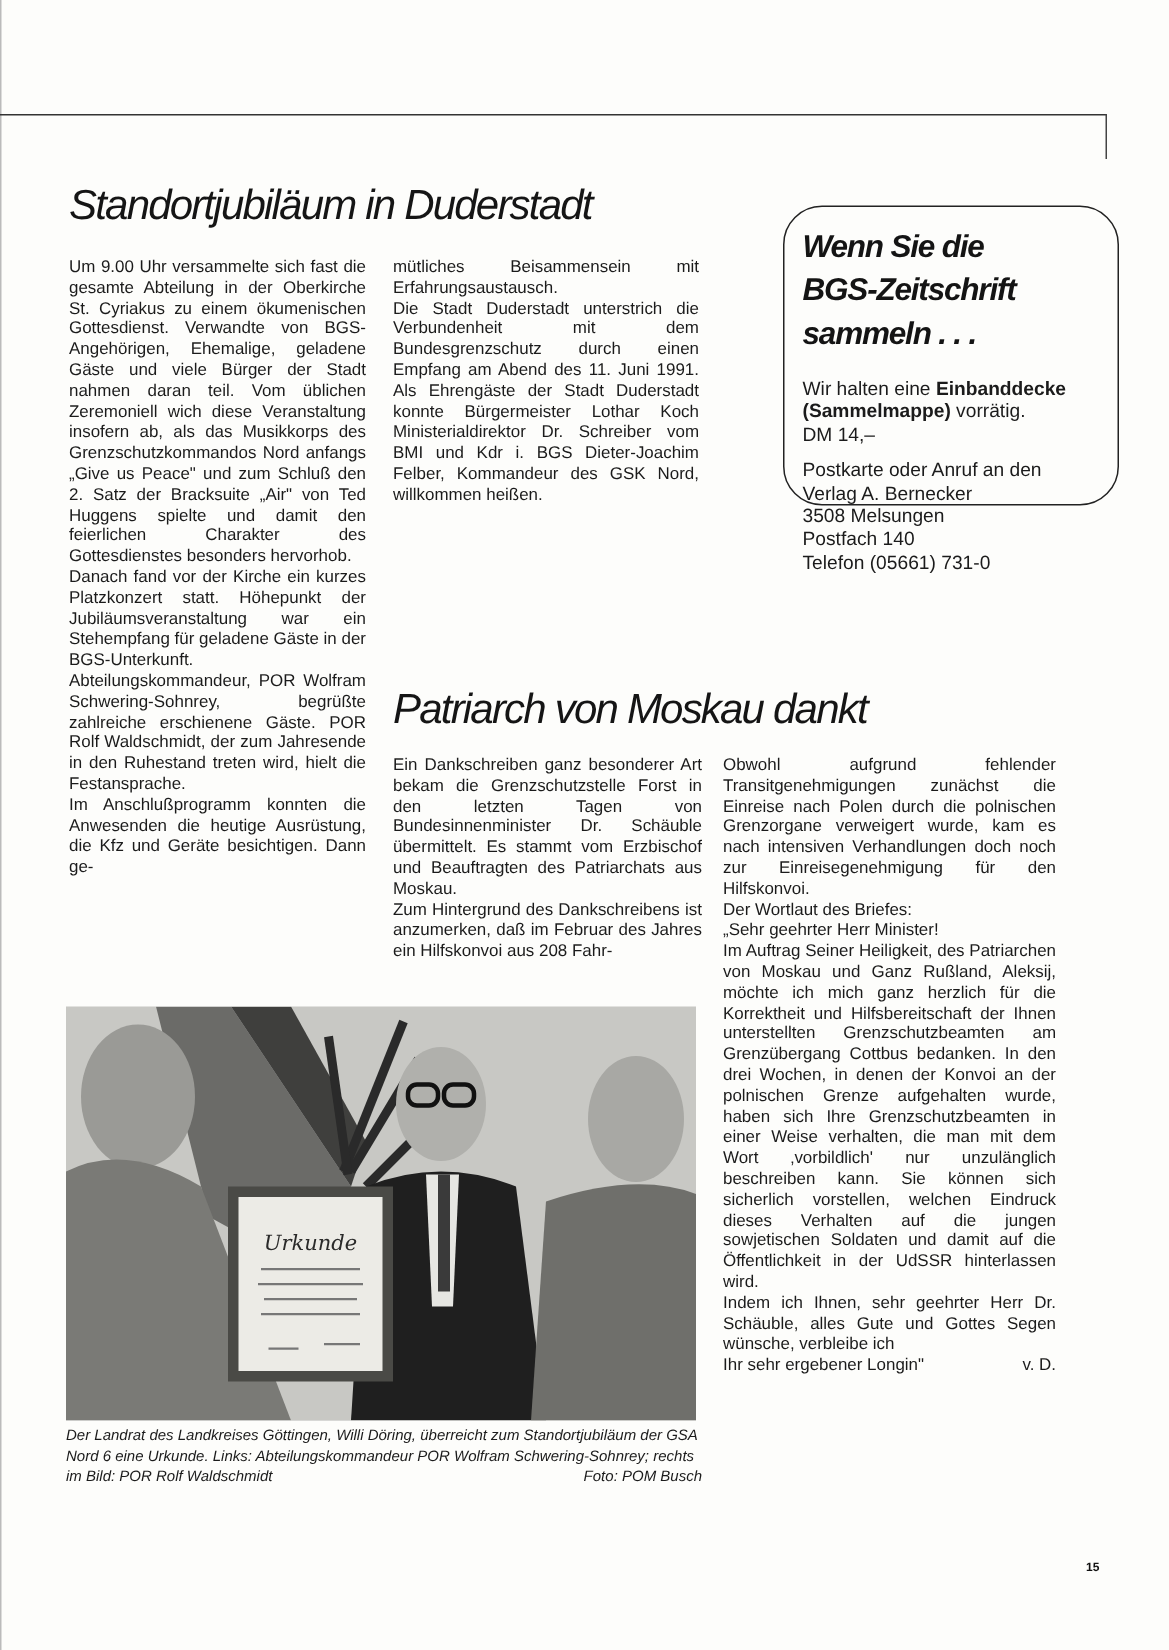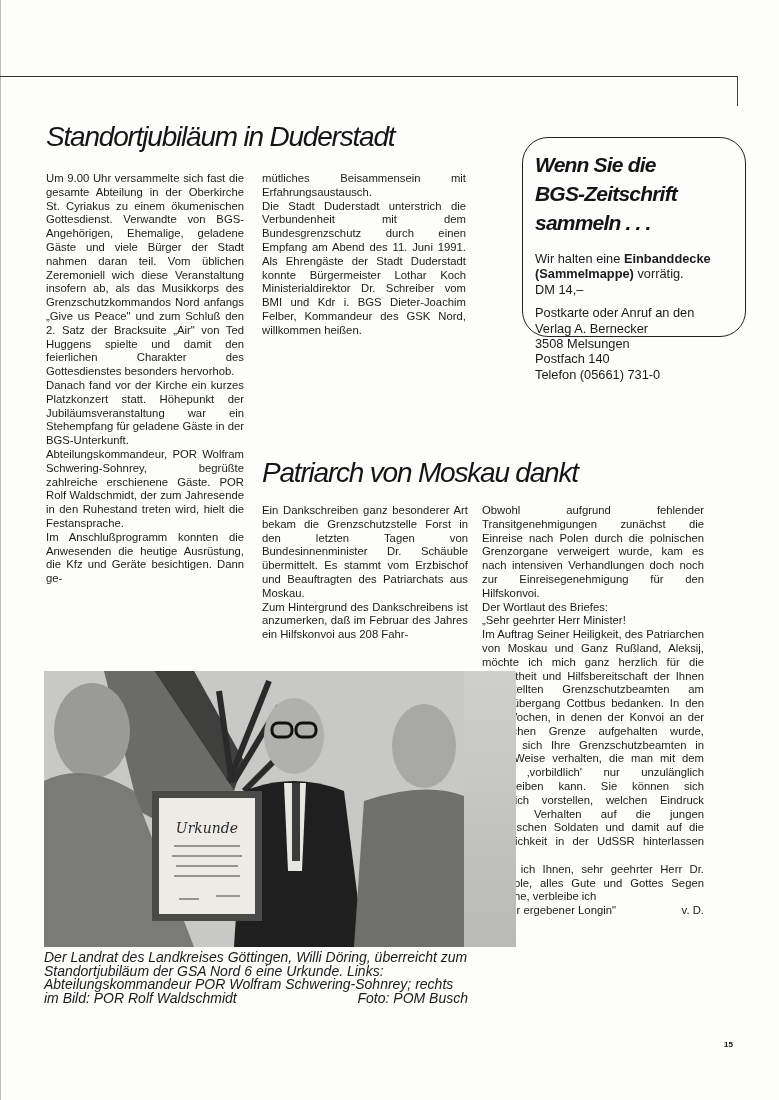--- a/index.html
+++ b/index.html
@@ -42,27 +42,27 @@
   }
   .infobox .box-title {
     font-weight: bold; font-style: italic; font-size: 21px; line-height: 29px;
     letter-spacing: -0.8px; color: #141414; margin: 0 0 14px 0;
   }
   .infobox .box-text {
     font-size: 12.8px; line-height: 15.4px; margin: 0 0 8px 0; color: #1b1b1b;
   }
   .infobox b { font-weight: bold; }
   .photo {
-    position: absolute; left: 44px; top: 671px; width: 472px; height: 276px;
+    position: absolute; left: 44px; top: 671px; width: 420px; height: 276px;
     background: linear-gradient(180deg, #cfcfcb 0%, #b9b9b5 100%);
     overflow: hidden;
   }
   .caption {
     position: absolute; left: 44px; top: 951px; width: 424px;
-    font-style: italic; font-size: 14px; line-height: 13.6px; color: #1b1b1b;
+    font-style: italic; font-size: 10px; line-height: 13.6px; color: #1b1b1b;
   }
   .caption .credit { float: right; }
   .page-number {
     position: absolute; left: 724px; top: 1040px;
     font-weight: bold; font-size: 8px; color: #111;
   }
 </style>
 </head>
 <body>
 

